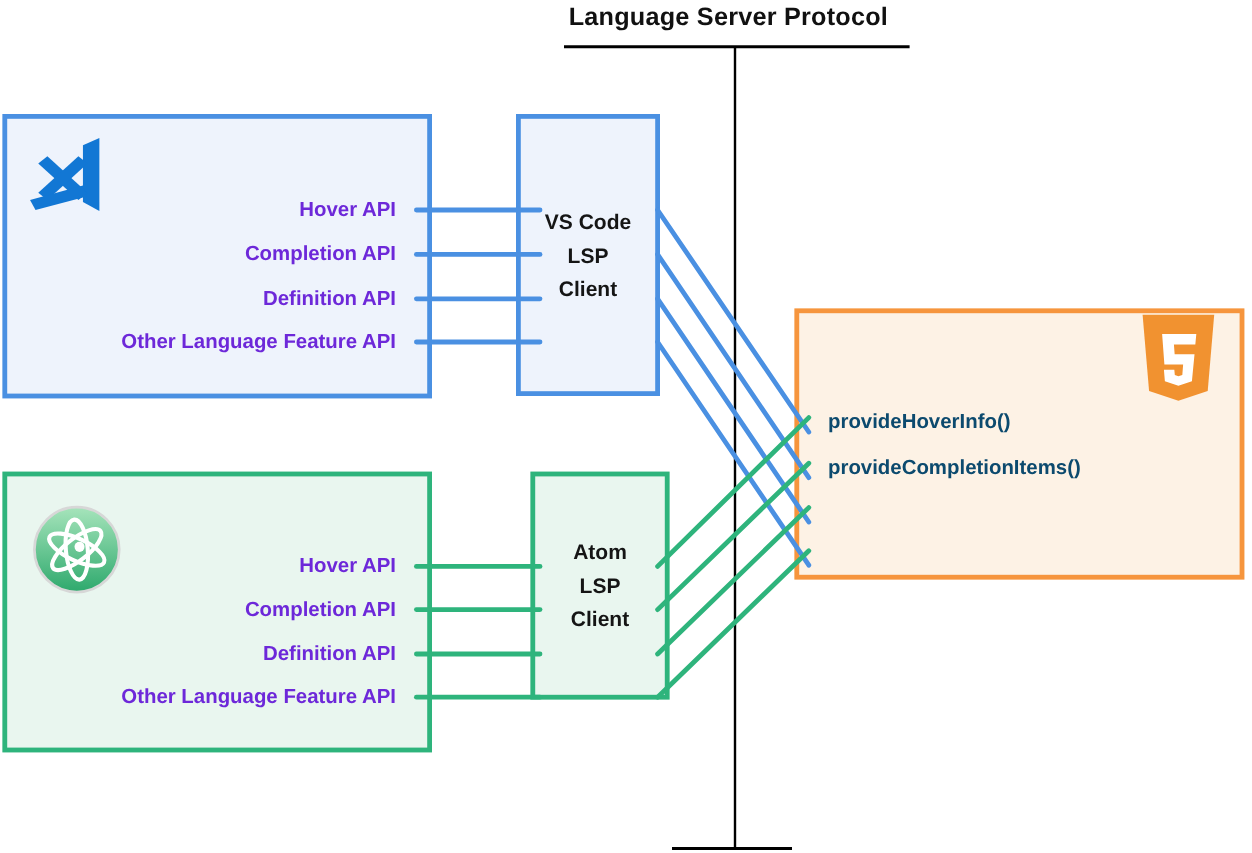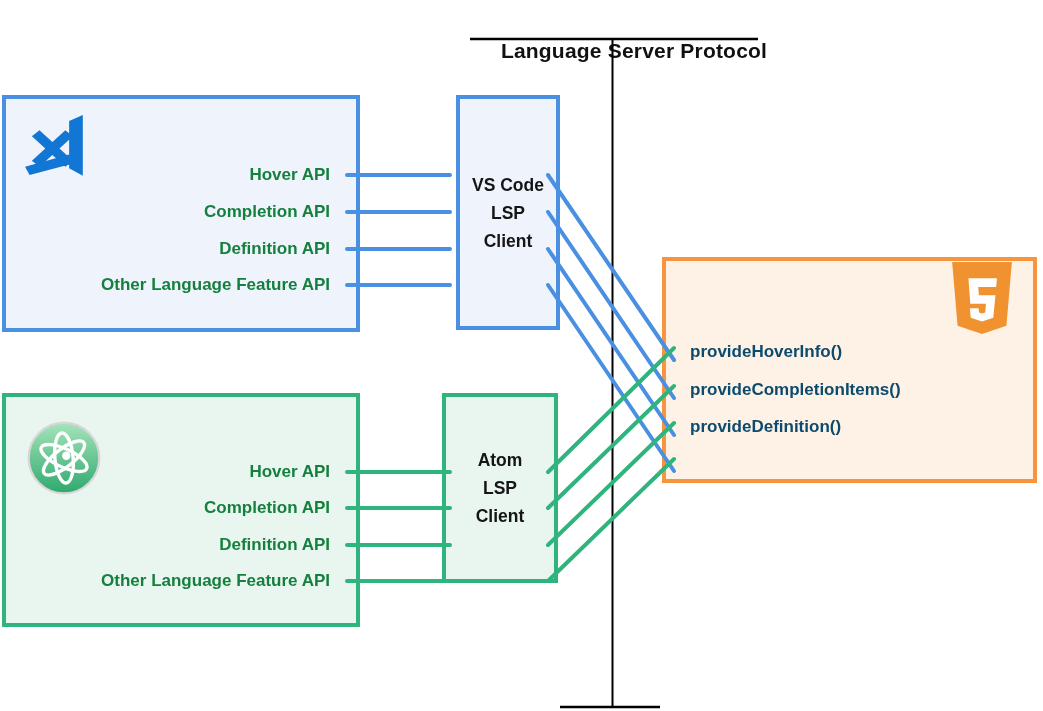--- a/index.html
+++ b/index.html
@@ -2,39 +2,39 @@
 <html><head>
 <meta charset="utf-8">
 <style>
   html,body{margin:0;padding:0;background:#ffffff;}
   .stage{
     position:relative;width:1043px;height:711px;overflow:hidden;background:#ffffff;
     font-family:"Liberation Sans","DejaVu Sans",sans-serif;color:#161616;
   }
   .abs{position:absolute;}
   .title{
-    left:454px;top:3px;width:360px;text-align:center;
-    font-size:21px;font-weight:700;letter-spacing:.2px;color:#111;margin-top:36px;
+    left:427px;top:3px;width:360px;text-align:center;
+    font-size:21px;font-weight:700;letter-spacing:.2px;color:#111;
   }
   
   .panel{box-sizing:border-box;border:4px solid;}
   .panel.vscode{left:2px;top:95px;width:358px;height:237px;background:#eef3fc;border-color:#4a90e2;}
   .panel.atom  {left:2px;top:393px;width:358px;height:234px;background:#e9f6ef;border-color:#2eb47c;}
   .panel.server{left:662px;top:257px;width:375px;height:226px;background:#fdf2e5;border-color:#f6953d;}
   .client{
     box-sizing:border-box;border:4px solid;display:flex;flex-direction:column;
     align-items:center;justify-content:center;text-align:center;
     font-size:17.5px;font-weight:600;line-height:28px;color:#151515;
   }
-  .client.blue {left:456px;top:95px;width:104px;height:235px;background:#eef3fc;border-color:#4a90e2;}
+  .client.blue {left:430px;top:95px;width:120px;height:235px;background:#eef3fc;border-color:#4a90e2;}
   .client.green{left:442px;top:393px;width:116px;height:190px;background:#e9f6ef;border-color:#2eb47c;}
   
   .api-row{
     left:0;width:330px;height:22px;line-height:22px;text-align:right;
-    font-size:17px;font-weight:600;color:#15803d;
+    font-size:17px;font-weight:600;color:#6d28d9;
   }
   .v-api-0{top:164px;} .v-api-1{top:201px;} .v-api-2{top:238px;} .v-api-3{top:274px;}
   .a-api-0{top:461px;} .a-api-1{top:497px;} .a-api-2{top:534px;} .a-api-3{top:570px;}
   
   .server-title{left:690px;top:292px;height:22px;line-height:22px;font-size:18.5px;font-weight:600;color:#1b1b1b;}
   .method{left:690px;height:22px;line-height:22px;font-size:17px;font-weight:700;color:#0c4a6e;}
   .m-0{top:341px;} .m-1{top:379px;} .m-2{top:416px;} .m-3{top:452px;}
   
   .vscode-logo{left:22px;top:112px;width:76px;height:76px;}
   .atom-logo{left:26px;top:420px;width:76px;height:76px;}
@@ -96,21 +96,20 @@
     <span>Client</span>
   </div>
 
   <div class="abs panel server"></div>
   <svg class="abs html5-logo" viewBox="0 0 100 112" aria-hidden="true">
     <path d="M6 0 H94 L86 94 L50 106 L14 94 Z" fill="#f19230"></path>
     <path d="M30 24 H72 L70.8 37 H44.5 L45.4 49 H69.8 L66.6 82 L50 87.5 L33.4 82 L32.2 68 H45 L45.6 74.5 L50 76 L54.8 74.4 L55.8 61.5 H32.8 Z" fill="#ffffff"></path>
   </svg>
   <div class="abs method m-0">provideHoverInfo()</div>
   <div class="abs method m-1">provideCompletionItems()</div>
-  <div class="abs method m-2">provideDefinition()</div>
 
   <svg class="abs wires" viewBox="0 0 1043 711" aria-hidden="true">
 
     <line x1="470" y1="39" x2="758" y2="39" stroke="#000" stroke-width="2.5"></line>
     <line x1="612.5" y1="39" x2="612.5" y2="707" stroke="#000" stroke-width="2"></line>
     <line x1="560" y1="707" x2="660" y2="707" stroke="#000" stroke-width="2.5"></line>
 
     <g stroke="#4a90e2" stroke-width="4" stroke-linecap="round">
       <line x1="347" y1="175" x2="450" y2="175"></line>
       <line x1="347" y1="212" x2="450" y2="212"></line>

